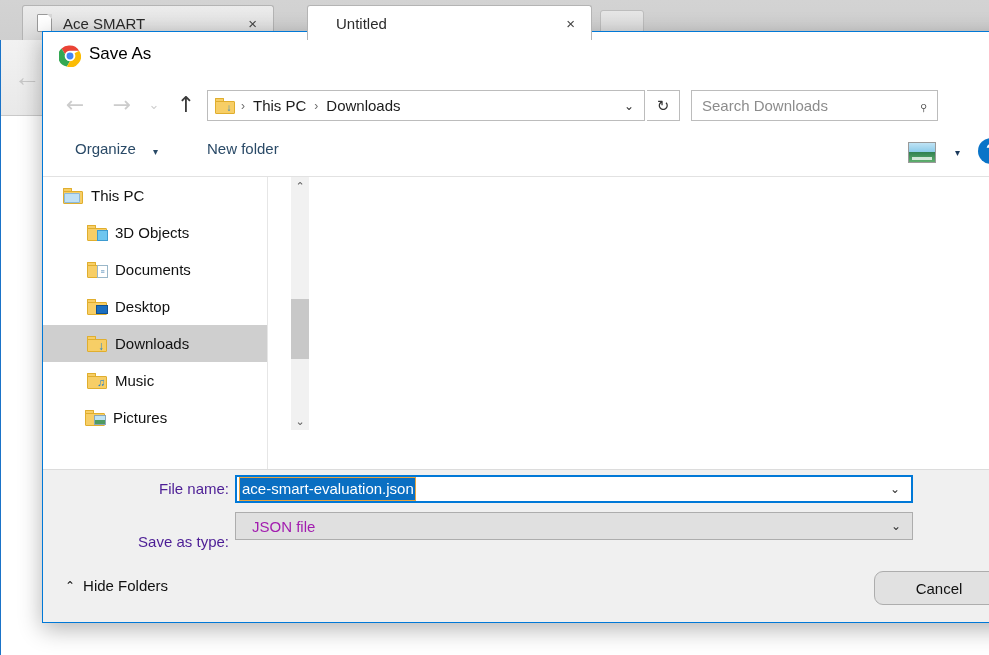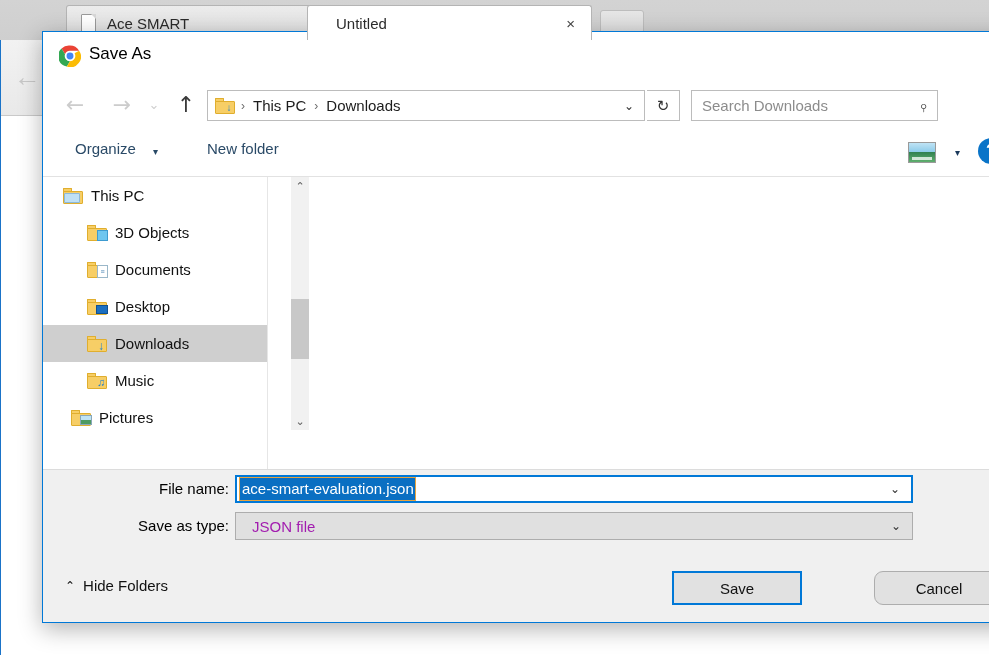--- a/index.html
+++ b/index.html
@@ -13,21 +13,21 @@
 
   
   .browser{position:absolute;inset:0;background:#ffffff;}
   .tabstrip{position:absolute;left:0;top:0;width:989px;height:40px;
     background:linear-gradient(#d3d3d3,#cfcfcf);}
   .tab{position:absolute;top:5px;height:35px;
     border-top-left-radius:3px;border-top-right-radius:3px;
     display:flex;align-items:center;box-sizing:border-box;}
   .tab.inactive{background:linear-gradient(#ececec,#dcdcdc);border:1px solid #b4b4b4;border-bottom:none;}
   .tab.active{background:#ffffff;border:1px solid #b4b4b4;border-bottom:none;z-index:3;}
-  .tab1{left:22px;width:280px;transform:skewX(0deg);margin-left:44px;}
+  .tab1{left:22px;width:252px;transform:skewX(0deg);}
   .tab2{left:307px;width:285px;}
   .tab-label{font-size:15px;color:#2b2b2b;white-space:nowrap;overflow:hidden;}
   .tab1 .tab-label{margin-left:40px;}
   .tab2 .tab-label{margin-left:28px;}
   .tab-x{position:absolute;right:16px;top:50%;transform:translateY(-50%);
     font-size:15px;color:#444;line-height:1;}
   .tab-pageicon{position:absolute;left:14px;top:50%;transform:translateY(-50%);
     width:13px;height:16px;background:#fff;border:1px solid #9a9a9a;border-radius:1px;}
   .tab-pageicon:after{content:"";position:absolute;right:-1px;top:-1px;
     border-left:5px solid transparent;border-top:5px solid #d7d7d7;}
@@ -124,23 +124,23 @@
   .ts-up{top:0;} .ts-down{bottom:0;}
   .ts-thumb{position:absolute;left:0;top:122px;width:18px;height:60px;background:#c8c8c8;}
   .tree-divider{position:absolute;left:224px;top:0;width:1px;height:100%;background:#e6e6e6;}
   .filelist{position:absolute;left:266px;top:0;right:0;height:100%;display:flex;
     justify-content:center;}
   .empty-msg{margin-top:62px;font-size:15px;color:#6f6f6f;}
 
   
   .fields{position:absolute;left:0;top:437px;width:100%;height:92px;background:#f0f0f0;
     border-top:1px solid #dcdcdc;box-sizing:border-box;}
-  .field-label{position:absolute;font-size:15px;color:#000000;text-align:right;width:130px;}
+  .field-label{position:absolute;font-size:15px;color:#4c1d95;text-align:right;width:130px;}
   .lab-name{left:56px;top:10px;}
-  .lab-type{left:56px;top:47px;}
+  .lab-type{left:56px;top:63px;}
   .combo{position:absolute;left:192px;width:678px;height:28px;box-sizing:border-box;
     display:flex;align-items:center;}
   .combo .caret{margin-left:auto;margin-right:11px;font-size:12px;color:#333;
     font-family:"DejaVu Sans", sans-serif;}
   .combo-name{top:5px;background:#fff;border:2px solid #0078d7;}
   .combo-type{top:42px;background:#e0e0e0;border:1px solid #adadad;}
   .name-sel{margin-left:3px;background:#0a6fc2;color:#fff;font-size:15px;padding:2px 1px 3px 2px;
     outline:1px solid #e8a33d;}
   .type-val{margin-left:16px;font-size:15px;color:#a21caf;}
 
@@ -302,21 +302,21 @@
 
         <div class="tree-item" style="padding-left:44px">
           <span class="folder">
             <span class="tabtop"></span>
               <span class="body"></span>
             <span class="glyph" style="color:#1b7fd4;font-size:11px;">♫</span>
           </span>
           <span class="tree-label" style="margin-left:8px">Music</span>
         </div>
 
-        <div class="tree-item" style="padding-left:28px">
+        <div class="tree-item" style="padding-left:42px">
           <span class="folder">
             <span class="tabtop"></span>
               <span class="body"></span>
             <span class="glyph" style="right:-1px;bottom:1px;width:12px;height:10px;background:linear-gradient(#bfe3f5 55%,#4e9b62 56%);border:1px solid #8aa7b8;box-sizing:border-box;"></span>
           </span>
           <span class="tree-label" style="margin-left:8px">Pictures</span>
         </div>
       </div>
 
       <div class="tree-divider"></div>
@@ -341,21 +341,20 @@
         <span class="type-val">JSON file</span>
         <span class="caret">⌄</span>
       </div>
     </div>
 
     <div class="footer">
       <div class="hide-folders">
         <span class="hf-caret">⌃</span>
         <span>Hide Folders</span>
       </div>
-      <div class="btn btn-save">Save</div>
       <div class="btn btn-cancel">Cancel</div>
       <div class="grip">
         <i style="right:0;bottom:0"></i>
           <i style="right:4px;bottom:0"></i>
           <i style="right:8px;bottom:0"></i>
         <i style="right:0;bottom:4px"></i>
           <i style="right:4px;bottom:4px"></i>
         <i style="right:0;bottom:8px"></i>
       </div>
     </div>

